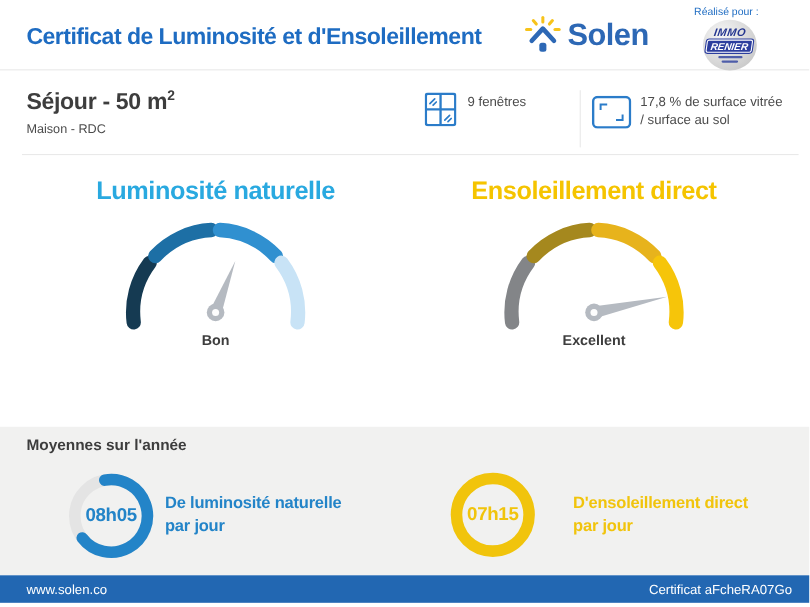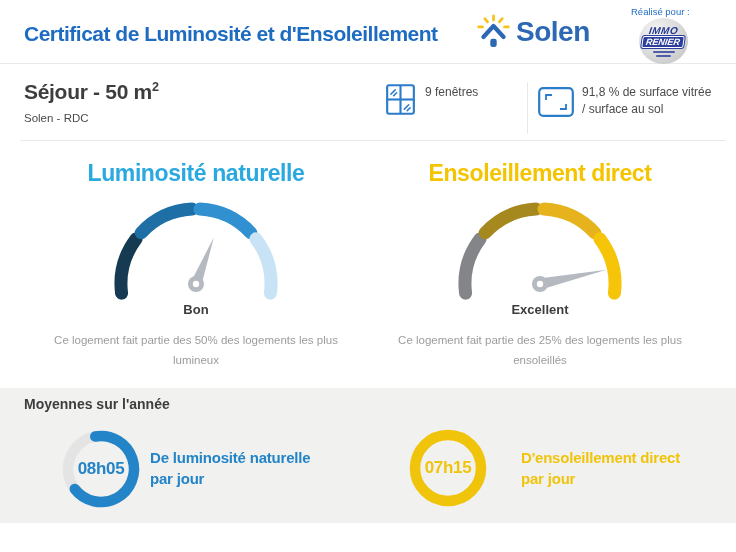--- a/index.html
+++ b/index.html
@@ -100,21 +100,21 @@
       <div class="badge-immo">IMMO</div>
       <div class="badge-renier">RENIER</div>
       <div class="badge-bar badge-bar1"></div>
       <div class="badge-bar badge-bar2"></div>
     </div>
   </div>
 
   <div class="room-name">
     <span>Séjour - 50 m</span><span class="sup">2</span>
   </div>
-  <div class="room-details">Solen - RDC</div>
+  <div class="room-details">Maison - RDC</div>
 
   <svg class="win-icon" width="29" height="31" viewBox="0 0 30 32">
     <rect x="1.2" y="1.2" width="27.6" height="29.6" rx="2" fill="#fff" stroke="#2b7cc9" stroke-width="2.2"></rect>
     <line x1="15" y1="1.2" x2="15" y2="30.8" stroke="#2b7cc9" stroke-width="2.2"></line>
     <line x1="1.2" y1="16" x2="28.8" y2="16" stroke="#2b7cc9" stroke-width="2.2"></line>
     <g stroke="#2b7cc9" stroke-width="1.6" stroke-linecap="round">
       <line x1="5" y1="10.5" x2="9.5" y2="6"></line>
       <line x1="8" y1="12" x2="11" y2="9"></line>
       <line x1="19" y1="26" x2="23.5" y2="21.5"></line>
       <line x1="22" y1="27.5" x2="25" y2="24.5"></line>
@@ -125,21 +125,21 @@
   </div>
 
   <div class="sub-divider-v"></div>
 
   <svg class="glaz-icon" width="36" height="30" viewBox="0 0 36 30">
     <rect x="1.2" y="1.2" width="33.6" height="27.6" rx="4" fill="#fff" stroke="#2b7cc9" stroke-width="2.2"></rect>
     <path d="M8 13 L8 8 L14 8" fill="none" stroke="#2b7cc9" stroke-width="1.8"></path>
     <path d="M28 17 L28 22 L22 22" fill="none" stroke="#2b7cc9" stroke-width="1.8"></path>
   </svg>
   <div class="glaz-text">
-    <div>91,8 % de surface vitrée</div>
+    <div>17,8 % de surface vitrée</div>
     <div>/ surface au sol</div>
   </div>
 
   <div class="subheader-divider"></div>
 
   <div class="gauge-title gauge-title-1" style="color: rgb(245, 196, 0);">Ensoleillement direct</div>
   <div class="gauge-title gauge-title-0" style="color: rgb(41, 169, 224);">Luminosité naturelle</div>
 
   <svg class="gauge-svg gauge-svg-0" width="300" height="145" viewBox="0 0 300 145">
       <path d="M 75.55903862690086 129.14020075538608 A 75 75 0 0 1 90.10233674645303 74.86387326359639" stroke="#153a52" stroke-width="13" fill="none" stroke-linecap="round"></path>
@@ -156,26 +156,20 @@
       <path d="M 153.9251967182208 45.10278489340696 A 75 75 0 0 1 204.8515276214378 68.85012299531262" stroke="#e7b31c" stroke-width="13" fill="none" stroke-linecap="round"></path>
       <path d="M 209.89766325354697 74.86387326359639 A 75 75 0 0 1 224.44096137309913 129.14020075538605" stroke="#f6c50a" stroke-width="13" fill="none" stroke-linecap="round"></path>
       <polygon points="216.5140368498988,105.86200502439237 148.85648570050233,114.62018819596406 151.14351429949767,125.37981180403594" class="needle-body"></polygon>
       <circle cx="150" cy="120" r="8" class="needle-hub"></circle>
       <circle cx="150" cy="120" r="3.2" class="needle-hole"></circle>
     </svg>
 
   <div class="gauge-rating gauge-rating-1">Excellent</div>
   <div class="gauge-rating gauge-rating-0">Bon</div>
 
-  <div class="gauge-desc gauge-desc-0">
-    <span>Ce logement fait partie des 50% des logements les plus</span><br><span>lumineux</span>
-  </div>
-  <div class="gauge-desc gauge-desc-1">
-    <span>Ce logement fait partie des 25% des logements les plus</span><br><span>ensoleillés</span>
-  </div>
 
   <div class="averages">
     <div class="averages-title">Moyennes sur l'année</div>
 
     <div class="ring ring-0">
       <svg width="86" height="86" viewBox="0 0 86 86">
           <circle cx="43" cy="43" r="33" fill="none" stroke="#e4e4e4" stroke-width="10.5"></circle>
           <path d="M 37.269610136991304 10.501344150597134 A 33 33 0 1 1 16.77033097724613 63.02509582890394" stroke="#2384c8" stroke-width="10.5" fill="none" stroke-linecap="round"></path>
         </svg>
       <div class="ring-value" style="color: rgb(35, 132, 200);">08h05</div>
@@ -188,14 +182,18 @@
       <svg width="86" height="86" viewBox="0 0 86 86">
           <circle cx="43" cy="43" r="33" fill="none" stroke="#f1c40c" stroke-width="10.5"></circle>
         </svg>
       <div class="ring-value" style="color: rgb(241, 196, 12);">07h15</div>
     </div>
     <div class="avg-label avg-label-1" style="color: rgb(241, 196, 12);">
       <span>D'ensoleillement direct</span><br><span>par jour</span>
     </div>
   </div>
 
+  <div class="footer">
+    <span>www.solen.co</span>
+    <span>Certificat aFcheRA07Go</span>
+  </div>
 
 </div>
 
 </body></html>

